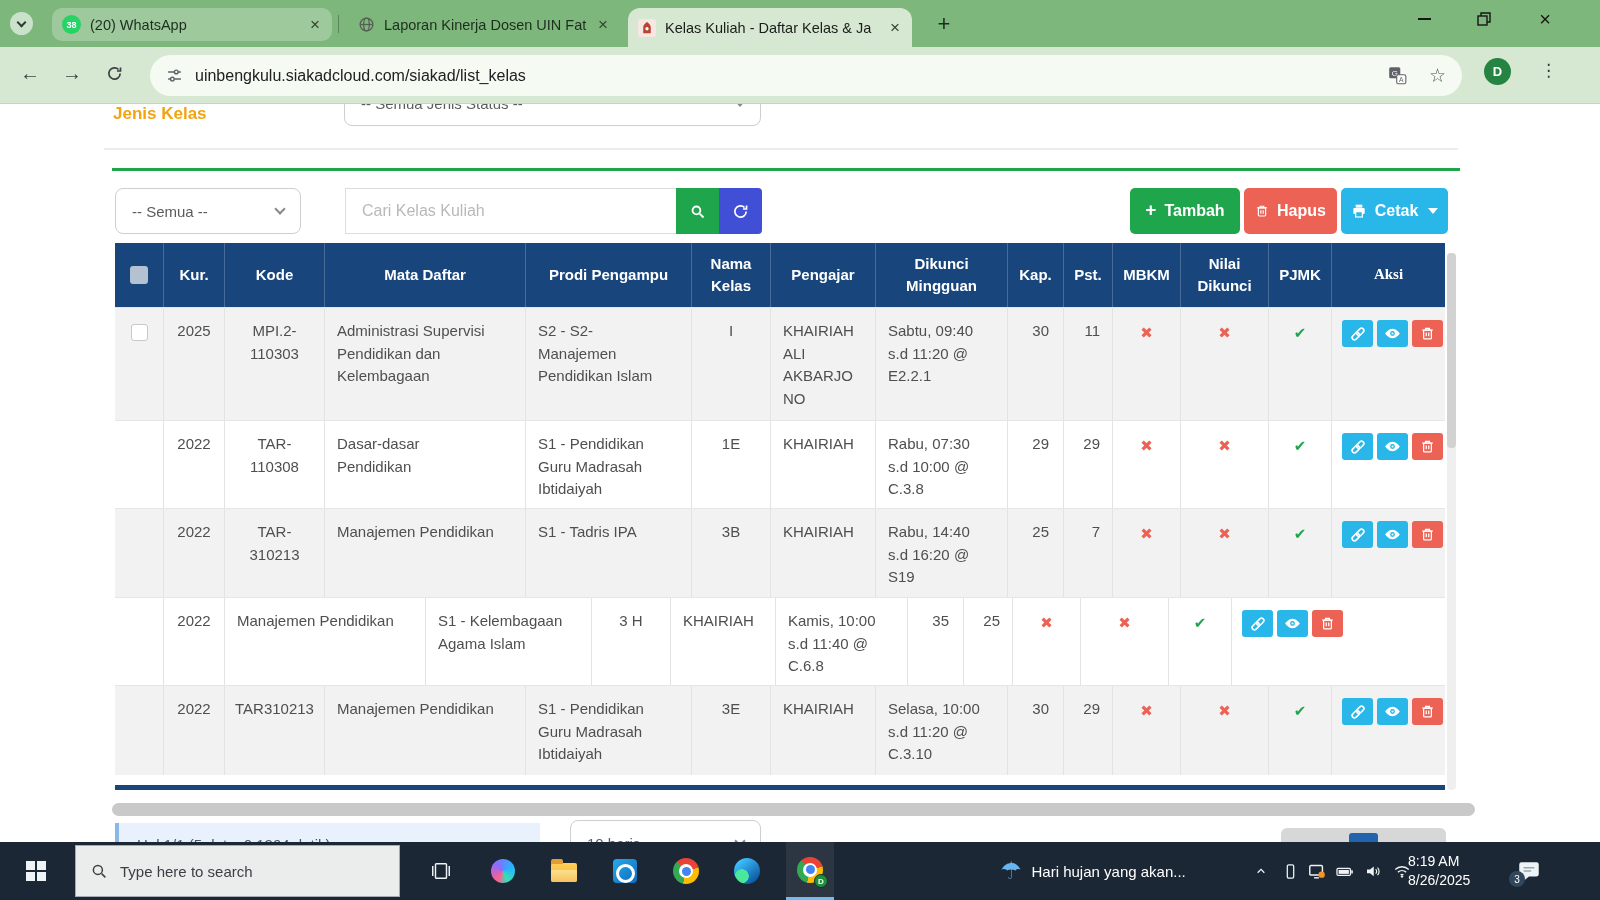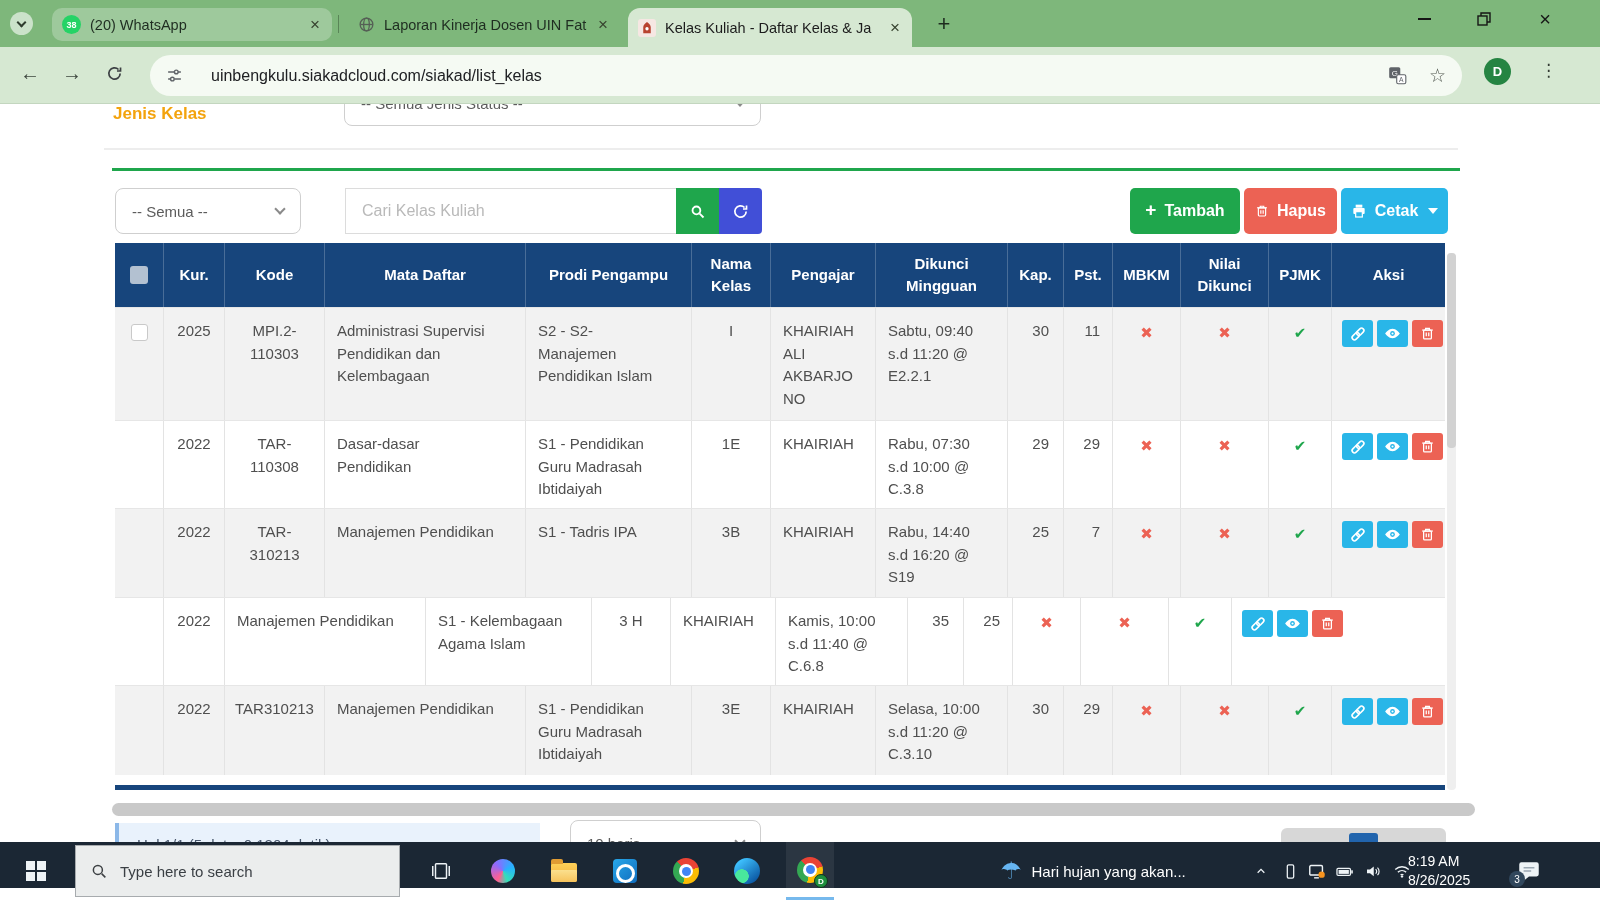--- a/index.html
+++ b/index.html
@@ -18,21 +18,21 @@
   .tab2{left:348px;width:272px}
   .tab3{left:628px;width:284px;top:8px;height:39px;border-radius:12px 12px 0 0;background:var(--toolbar);color:#1c1c1c}
   .tabsep{position:absolute;left:338px;top:15px;width:1px;height:18px;background:rgba(20,40,20,.35)}
   .newtab{position:absolute;left:930px;top:10px;width:28px;height:28px;display:flex;align-items:center;justify-content:center;font-size:22px;color:#1d2b1e}
   .wa-badge{width:19px;height:19px;border-radius:50%;background:#25d366;color:#fff;font-size:9px;font-weight:bold;display:flex;align-items:center;justify-content:center;flex:0 0 auto}
   .winbtn{position:absolute;top:0;width:46px;height:38px;display:flex;align-items:center;justify-content:center;color:#161616}
   .minbar{width:13px;height:2px;background:#161616}
   .toolbar{position:absolute;left:0;top:47px;width:1600px;height:57px;background:var(--toolbar);border-bottom:1px solid #c3d6bf}
   .navbtn{position:absolute;top:15px;font-size:20px;color:#3b443c;width:28px;text-align:center}
   .omnibox{position:absolute;left:150px;top:8px;width:1312px;height:41px;border-radius:21px;background:#f5faf3;display:flex;align-items:center;padding:0 16px}
-  .urltext{margin-left:28px;font-size:16px;color:#202124}
+  .urltext{margin-left:12px;font-size:16px;color:#202124}
   .obright{margin-left:auto;display:flex;align-items:center;gap:22px}
   .star{font-size:19px;color:#50564f}
   .avatar{position:absolute;left:1484px;top:11px;width:27px;height:27px;border-radius:50%;background:#258442;color:#fff;font-size:13px;font-weight:bold;display:flex;align-items:center;justify-content:center}
   .menudots{position:absolute;left:1540px;top:13px;font-size:17px;color:#323a32}
 
   
   .content{position:absolute;left:0;top:104px;width:1600px;height:738px;background:#fff;overflow:hidden}
   .lbl-orange{position:absolute;left:113px;top:0px;font-size:17px;font-weight:bold;color:var(--orange)}
   .sel{background:#fff;border:1px solid #cfcfcf;border-radius:8px;display:flex;align-items:center;padding:0 16px;font-size:15px;color:#5c5c5c}
   .sel .chv2{margin-left:auto;width:8px;height:8px;border-right:2px solid #8a8a8a;border-bottom:2px solid #8a8a8a;transform:rotate(45deg);margin-top:-4px}
@@ -75,21 +75,21 @@
   .vthumb{position:absolute;left:1447px;top:149px;width:9px;height:195px;border-radius:4px;background:#d2d2d2}
 
   
   .info{position:absolute;left:115px;top:719px;width:425px;height:42px;background:#e9f2fc;border-left:4px solid #8cb8e8;display:flex;align-items:center;padding:0 18px;font-size:15px;color:#47566b}
   .sel-baris{position:absolute;left:570px;top:716px;width:191px;height:46px}
   .pager{position:absolute;left:1281px;top:724px;height:44px;background:#d7d7d7;border-radius:6px;display:flex;align-items:center;padding:4px 6px;gap:2px}
   .pbtn{width:29px;height:34px;display:flex;align-items:center;justify-content:center;font-size:15px;color:#6e6e6e;border-radius:3px}
   .pbtn.active{background:var(--blue);color:#fff}
 
   
-  .taskbar{position:absolute;left:0;top:842px;width:1600px;height:46px;background:var(--taskbar)}
+  .taskbar{position:absolute;left:0;top:842px;width:1600px;height:58px;background:var(--taskbar)}
   .start{position:absolute;left:12px;top:0;width:48px;height:58px;display:flex;align-items:center;justify-content:center}
   .winlogo{display:grid;grid-template-columns:9px 9px;grid-template-rows:9px 9px;gap:2px}
   .winlogo span{background:#eef3f6}
   .tsearch{position:absolute;left:75px;top:3px;width:325px;height:52px;background:#ebeded;border:1px solid #a7abae;display:flex;align-items:center;padding:0 14px;gap:12px;font-size:15px;color:#3a3f44}
   .ticon{position:absolute;top:16px;width:26px;height:26px;display:flex;align-items:center;justify-content:center}
   .copilot{width:24px;height:24px;border-radius:50%;background:conic-gradient(from 210deg,#ff5f8f,#8a6bff 30%,#27b2ff 60%,#33e0b8 85%,#ff5f8f)}
   .folder{width:26px;height:19px;background:linear-gradient(#ffd158,#f3ac3c);border-radius:2px;position:relative;margin-top:3px}
   .folder:before{content:"";position:absolute;top:-4px;left:0;width:12px;height:5px;background:#e19c33;border-radius:2px 2px 0 0}
   .folder:after{content:"";position:absolute;bottom:0;left:0;width:100%;height:12px;background:linear-gradient(#fbe08e,#f6c35c);border-radius:1px 1px 2px 2px}
   .outlook{width:24px;height:24px;border-radius:4px;background:linear-gradient(135deg,#28a8ea,#0f6cbd);position:relative}
@@ -269,21 +269,21 @@
           </div>
           <div class="th" style="width: 68px;">
             <span>MBKM</span>
           </div>
           <div class="th" style="width: 88px;">
             <span>Nilai Dikunci</span>
           </div>
           <div class="th" style="width: 63px;">
             <span>PJMK</span>
           </div>
-          <div class="th" style="width: 113px;">
+          <div class="th" style="width: 113px; font-family: Liberation Serif, serif;">
             <span>Aksi</span>
           </div>
         </div>
       <div id="tbody">
           <div class="tr stripe" style="height: 113px;">
             <div class="td" style="width: 49px; text-align: center; padding: 14px 0px;">
               <div class="cb"></div>
             </div>
             <div class="td" style="width: 61px; text-align: center;">2025</div>
             <div class="td" style="width: 100px; text-align: center; padding: 12px 9px;">MPI.2-110303</div>

